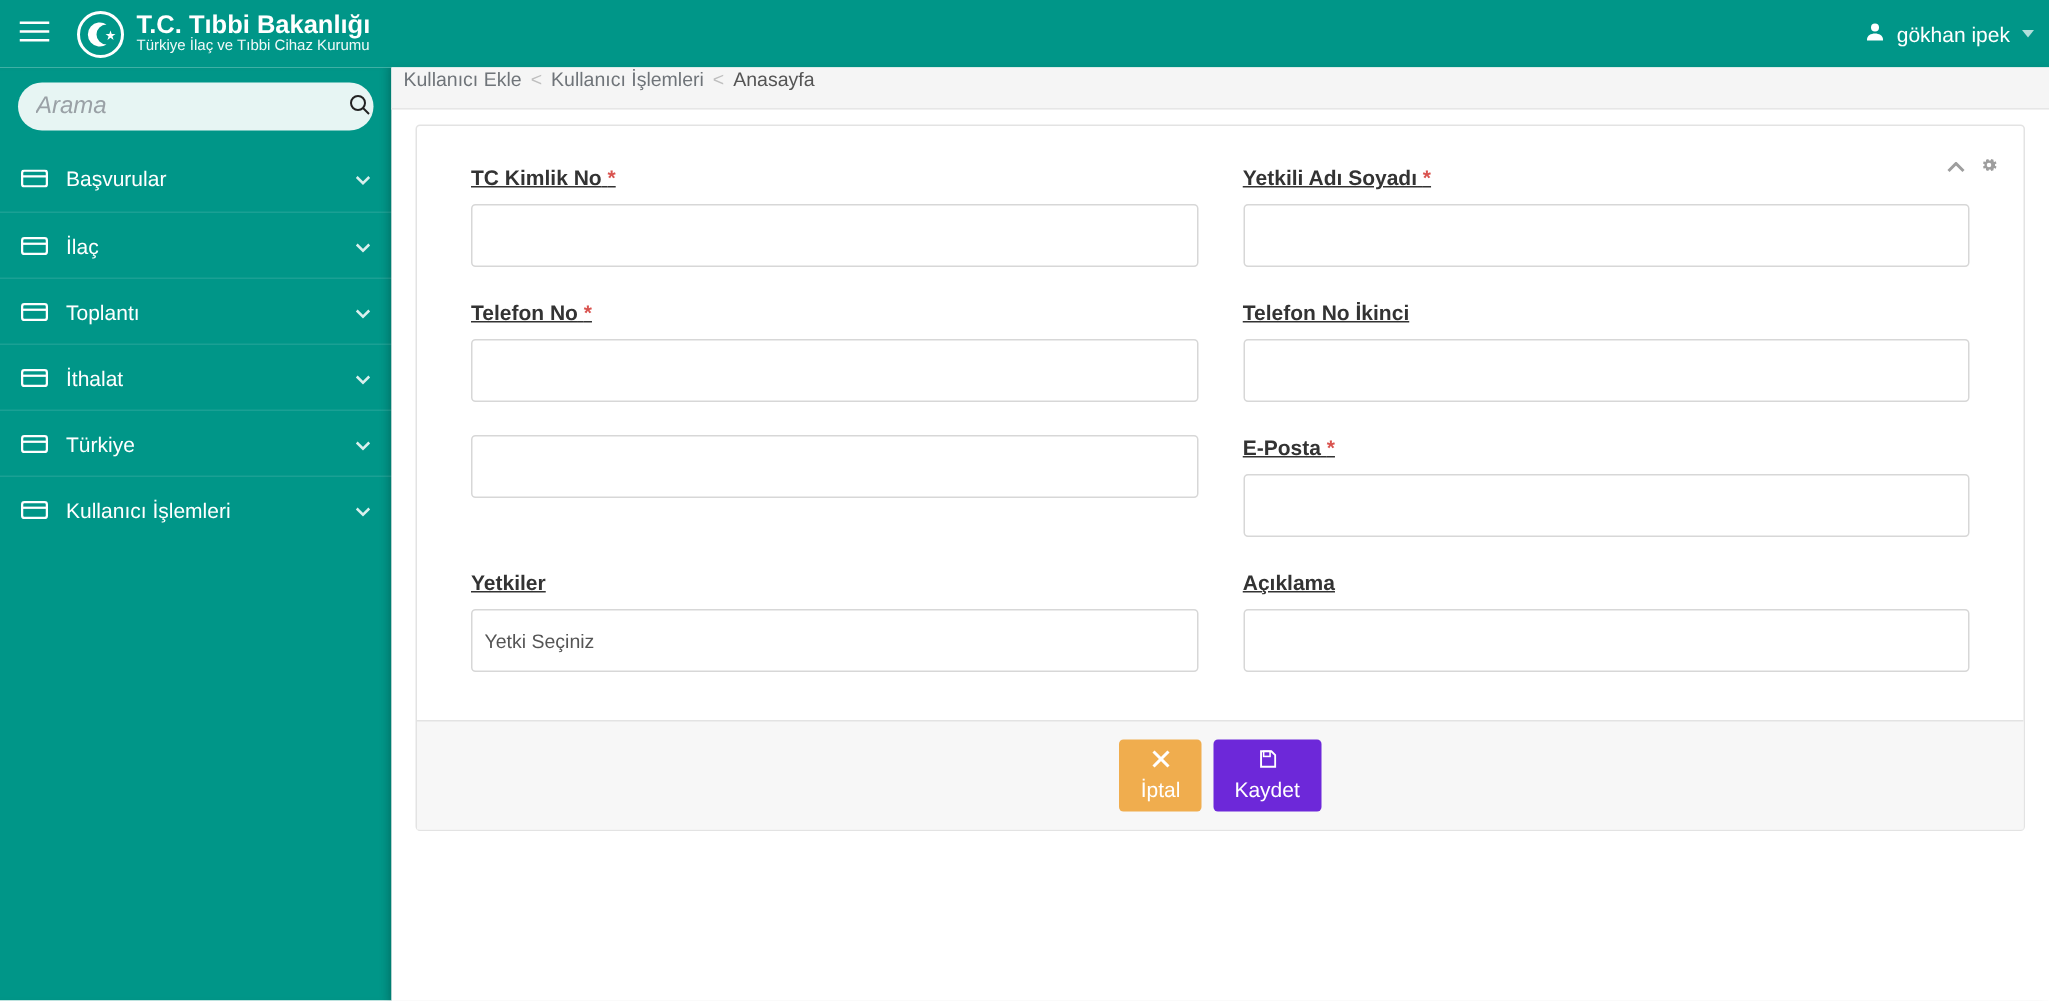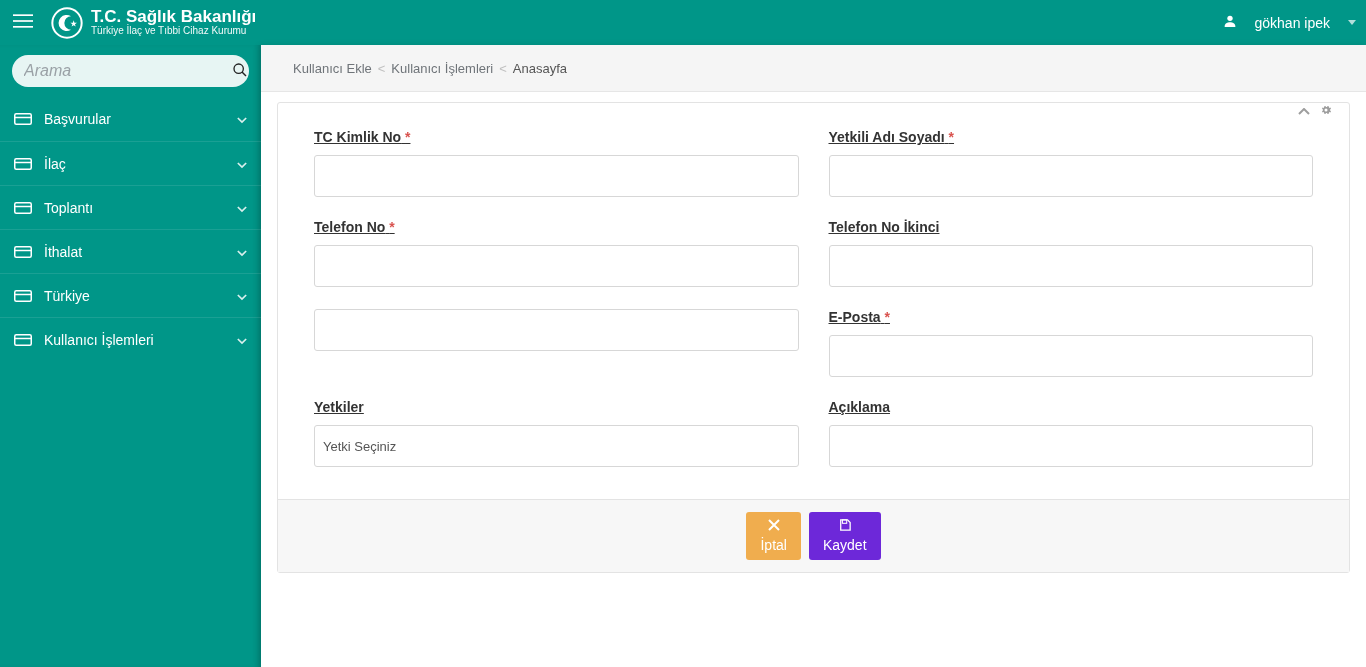--- a/index.html
+++ b/index.html
@@ -26,21 +26,21 @@
     width: 45px; height: 45px;
     display: flex; align-items: center; justify-content: center;
     cursor: pointer;
   }
   .hamburger svg { width: 20px; height: 20px; }
   .brand { display: flex; align-items: center; gap: 8px; margin-left: 6px; }
   .brand-logo { width: 32px; height: 32px; display: flex; align-items: center; justify-content: center; }
   .brand-text { display: flex; flex-direction: column; line-height: 1.05; }
   .brand-title { font-size: 17px; font-weight: 600; }
   .brand-sub   { font-size: 10px; opacity: .95; }
-  .topbar-right { margin-left: auto; display: flex; align-items: center; gap: 16px; cursor: pointer; }
+  .topbar-right { margin-left: auto; display: flex; align-items: center; gap: 6px; cursor: pointer; }
   .topbar-right .uname { font-size: 14px; }
   .caret-down { width: 0; height: 0; border-left: 4px solid transparent; border-right: 4px solid transparent; border-top: 5px solid #b2dfdb; margin-left: 2px; }
 
   
   .layout { display: flex; height: calc(667px - 45px); }
   .sidebar {
     width: 261px;
     background: #009688;
     color: #fff;
     display: flex;
@@ -90,26 +90,25 @@
   .nav-item .chev { opacity: .85; }
 
   
   .main {
     flex: 1;
     background: #fff;
     box-shadow: -2px 0 6px rgba(0,0,0,.10);
     position: relative;
   }
   .breadcrumb {
-    height: 47px;
+    height: 28px;
     background: #f5f5f5;
     border-bottom: 1px solid #e6e6e6;
     display: flex;
-    align-items: center;
-    padding: 0 32px;
+    padding: 0 8px;
     font-size: 13px;
     color: #8c8c8c;
   }
   .breadcrumb .bc-item { color: #6f7479; }
   .breadcrumb .bc-sep  { margin: 0 6px; color: #bfbfbf; }
   .breadcrumb .bc-last { color: #555; }
 
   .panel {
     margin: 10px 16px 0 16px;
     border: 1px solid #e3e3e3;
@@ -199,21 +198,21 @@
 
   <div class="brand">
     <span class="brand-logo">
       <svg viewBox="0 0 48 48" width="32" height="32">
         <circle cx="24" cy="24" r="22" fill="none" stroke="#fff" stroke-width="3"></circle>
         <path d="M30 14a12 12 0 1 0 0 20 10 10 0 1 1 0-20z" fill="#fff"></path>
         <polygon fill="#fff" points="34,20 35.2,23.6 39,23.6 35.9,25.8 37.1,29.4 34,27.2 30.9,29.4 32.1,25.8 29,23.6 32.8,23.6"></polygon>
       </svg>
     </span>
     <span class="brand-text">
-      <span class="brand-title">T.C. Sağlık Bakanlığı</span>
+      <span class="brand-title">T.C. Tıbbi Bakanlığı</span>
       <span class="brand-sub">Türkiye İlaç ve Tıbbi Cihaz Kurumu</span>
     </span>
   </div>
 
   <div class="topbar-right">
     <span>
       <svg viewBox="0 0 24 24" width="16" height="16" fill="#fff">
           <circle cx="12" cy="8" r="4"></circle>
           <path d="M4 20c0-4 4-6 8-6s8 2 8 6v1H4z"></path>
         </svg>

